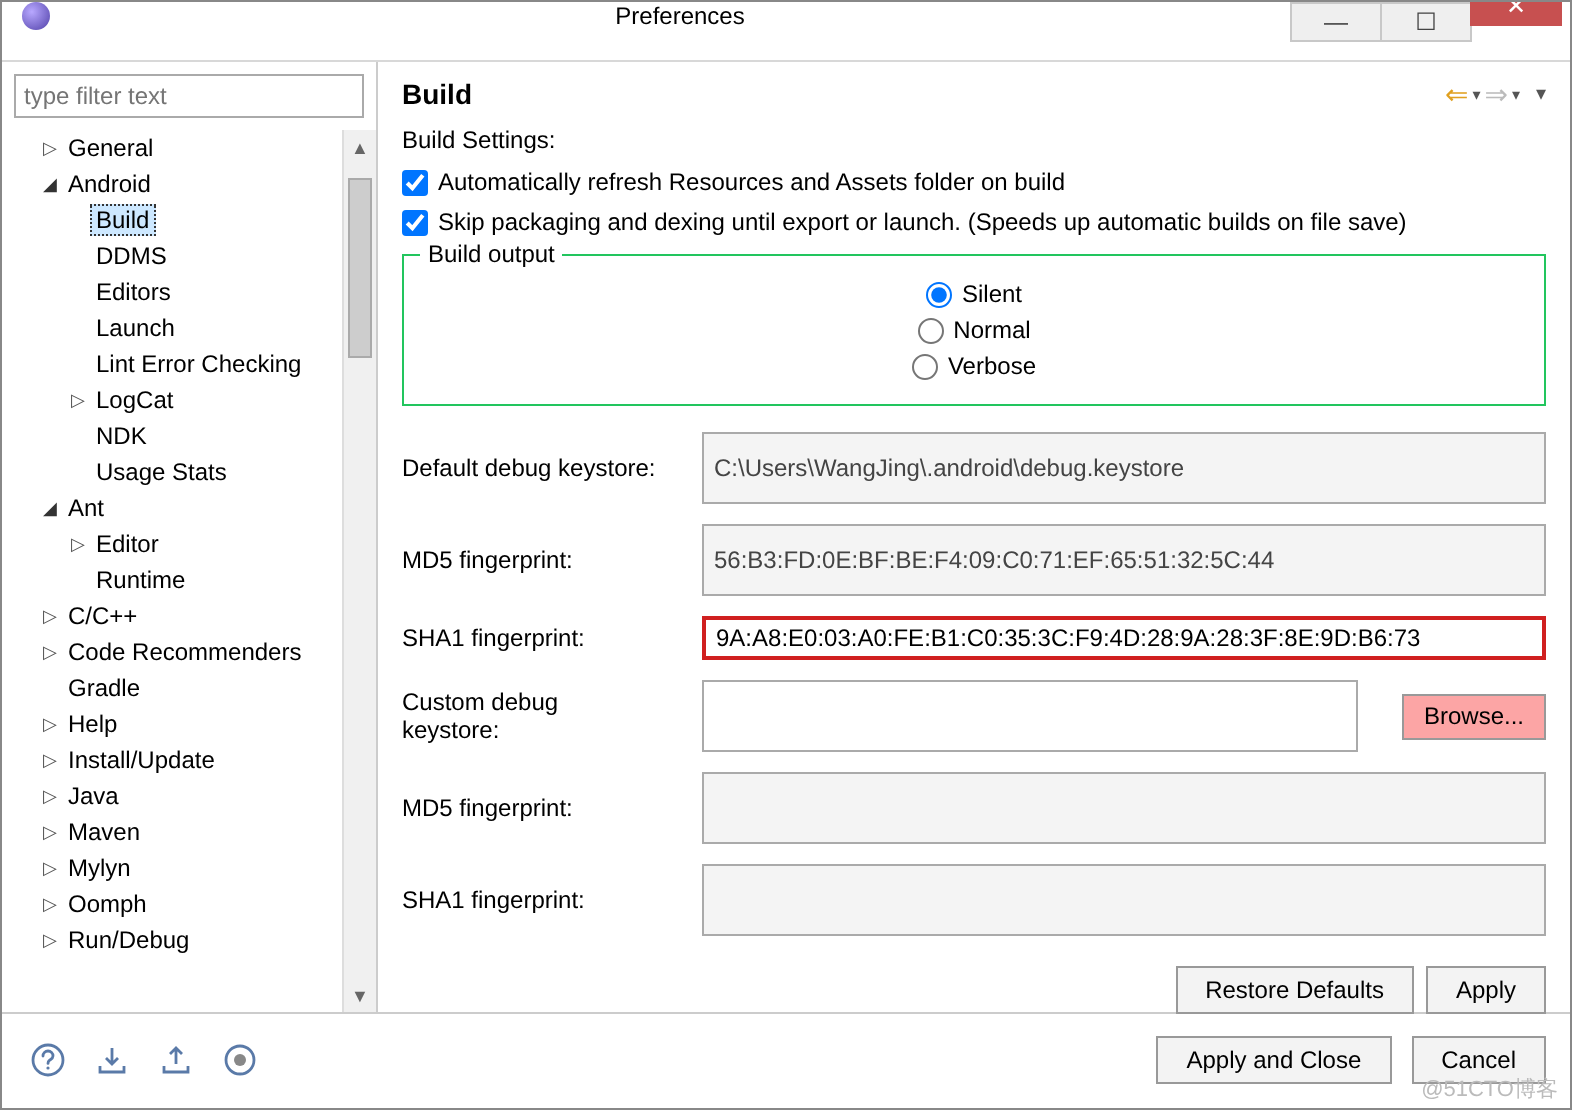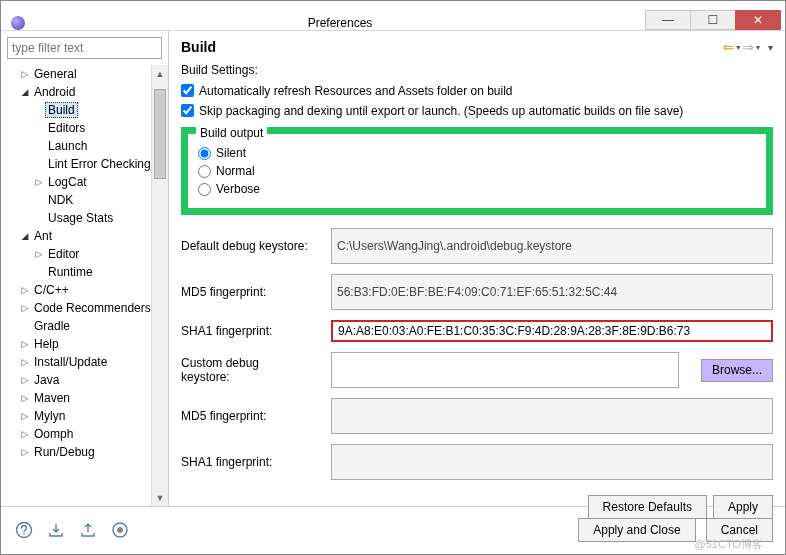--- a/index.html
+++ b/index.html
@@ -1,26 +1,26 @@
 <!DOCTYPE html>
 <html><head>
 <meta charset="utf-8">
 <style>
 * { box-sizing: border-box; margin: 0; padding: 0; font-family: "Segoe UI", Tahoma, sans-serif; font-size: 12px; }
 body { background: #fff; width: 786px; height: 555px; position: relative; border: 1px solid #888; overflow: hidden; }
 
-.titlebar { height: 30px; background: #fff; display: flex; align-items: flex-end; border-bottom: 1px solid #d8d8d8; }
+.titlebar { height: 30px; background: #fff; display: flex; align-items: flex-start; border-bottom: 1px solid #d8d8d8; }
 .titlebar .icon-slot { width: 34px; display: flex; align-items: center; justify-content: center; }
 .titlebar .title { flex: 1; text-align: center; color: #000; }
 .winbtn { width: 46px; height: 20px; border: 1px solid #c8c8c8; background: #efefef; display: flex; align-items: center; justify-content: center; margin-right: -1px; color: #444; }
 .winbtn.close { background: #c75050; border-color: #c75050; color: #fff; width: 46px; height: 20px; margin-right: 4px; margin-top: -8px; }
 
 .content { display: flex; height: 475px; }
 
-.left { width: 168px; border-right: 1px solid #ccc; display: flex; flex-direction: column; }
+.left { width: 188px; border-right: 1px solid #ccc; display: flex; flex-direction: column; }
 .filter-wrap { padding: 6px; }
 .filter { width: 100%; height: 22px; border: 1px solid #aaa; padding: 2px 4px; color: #777; }
 .tree-wrap { flex: 1; position: relative; overflow: hidden; padding: 0 0 0 2px; }
 .tree { list-style: none; }
 .tree li { white-space: nowrap; }
 .row { display: flex; align-items: center; height: 18px; padding-left: 4px; cursor: default; }
 .row .tw { width: 12px; text-align: center; color: #555; font-size: 9px; }
 .row .lbl { padding: 0 3px; }
 .row.selected .lbl { background: #cde8ff; border: 1px dotted #333; padding: 0 2px; }
 .indent1 { padding-left: 16px; }
@@ -33,45 +33,45 @@
 
 .right { flex: 1; display: flex; flex-direction: column; padding: 8px 12px 4px 12px; }
 .right-head { display: flex; align-items: center; height: 26px; }
 .right-head h1 { font-size: 14px; font-weight: bold; flex: 1; }
 .nav-icons { display: flex; align-items: center; gap: 2px; }
 .nav-arrow { font-size: 14px; }
 .nav-drop { font-size: 8px; color: #555; }
 .nav-menu { font-size: 10px; color: #555; margin-left: 6px; }
 
 .settings-label { margin: 8px 0 4px 0; }
-.check-row { display: flex; gap: 5px; margin: 3px 0; }
+.check-row { display: flex; align-items: center; gap: 5px; margin: 3px 0; }
 .check-row input { width: 13px; height: 13px; }
 
-.groupbox { border: 7px solid #22c55e; margin: 6px 0 8px 0; padding: 8px 10px; position: relative; }
+.groupbox { border: 1px solid #22c55e; margin: 6px 0 8px 0; padding: 8px 10px; position: relative; }
 .groupbox .legend { position: absolute; top: -8px; left: 8px; background: #fff; padding: 0 4px; }
-.radio-row { display: flex; align-items: center; gap: 5px; margin: 4px 0; }
+.radio-row { display: flex; align-items: center; gap: 5px; margin: 4px 0; justify-content: center; }
 .radio-row input { width: 13px; height: 13px; }
 
 .form-row { display: flex; align-items: center; margin: 5px 0; gap: 22px; }
 .form-row .flab { width: 128px; }
 .form-row input.txt { flex: 1; height: 36px; border: 1px solid #aaa; padding: 2px 5px; background: #fff; }
 .form-row input.txt[readonly] { background: #f4f4f4; color: #444; }
 .form-row .hlbox { flex: 1; height: 22px; border: 2px solid #d02020; padding: 2px 5px; background: #fff; display: flex; align-items: center; }
-.browse-btn { height: 23px; padding: 0 10px; border: 1px solid #999; background: #c4b5fd; }
+.browse-btn { height: 23px; padding: 0 10px; border: 1px solid #999; background: #fca5a5; }
 
 .right-buttons { display: flex; justify-content: flex-end; gap: 6px; margin-top: auto; padding-top: 10px; }
 .btn { height: 24px; padding: 0 14px; border: 1px solid #999; background: #f3f3f3; cursor: default; }
 
 .footer { height: 46px; border-top: 1px solid #ccc; display: flex; align-items: center; padding: 0 12px; gap: 10px; }
 .footer .spacer { flex: 1; }
 .footer .icon { width: 22px; height: 22px; display: flex; align-items: center; justify-content: center; color: #5a7aa8; }
 .footer .icon svg { stroke: #5a7aa8; fill: none; stroke-width: 1.4; }
 
 .eclipse-ball { width: 14px; height: 14px; border-radius: 50%; background: radial-gradient(circle at 35% 35%, #b8a8ff, #5040a8); }
-.watermark { position: absolute; right: 22px; bottom: 2px; color: #bbb; font-size: 11px; }
+.watermark { position: absolute; right: 6px; bottom: 2px; color: #bbb; font-size: 11px; }
 </style>
 </head>
 <body>
 
 <div class="titlebar">
   <div class="icon-slot">
     <div class="eclipse-ball"></div>
   </div>
   <div class="title">Preferences</div>
   <div class="winbtn">
@@ -102,20 +102,26 @@
           <li>
             <div class="row indent1">
               <span class="tw" style="color: rgb(51, 51, 51);">◢</span>
               <span class="lbl">Android</span>
             </div>
           </li>
           <li>
             <div class="row indent2 selected">
               <span class="tw"></span>
               <span class="lbl">Build</span>
+            </div>
+          </li>
+          <li>
+            <div class="row indent2">
+              <span class="tw"></span>
+              <span class="lbl">DDMS</span>
             </div>
           </li>
           <li>
             <div class="row indent2">
               <span class="tw"></span>
               <span class="lbl">Editors</span>
             </div>
           </li>
           <li>
             <div class="row indent2">

